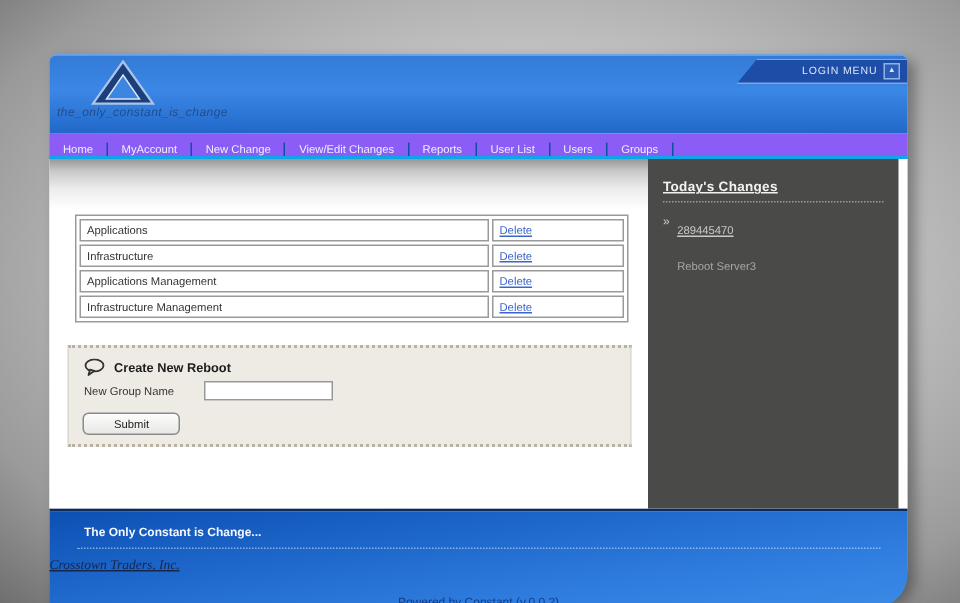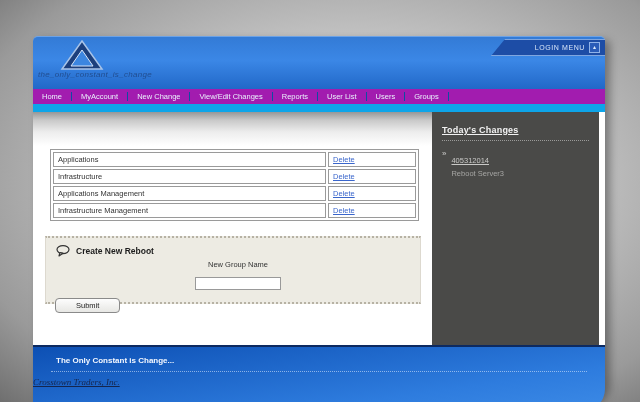--- a/index.html
+++ b/index.html
@@ -34,22 +34,22 @@
     width:9px;height:9px;border:1px solid #8fb2e8;background:#2a5cb8;
     font-size:6px;line-height:9px;text-align:center;color:#dce8fc;
   }
   .logo{position:absolute;left:26px;top:3px;}
   .logo-tagline{
     position:absolute;left:5px;top:33px;
     font-size:8px;font-style:italic;color:#1d3f78;opacity:.75;letter-spacing:.3px;
   }
   
   .navbar{
-    height:15px;display:flex;align-items:center;
-    background:#a21caf;border-bottom:8px solid #0ea5e9;
+    height:15px;display:flex;align-items:flex-end;
+    background:#8b5cf6;border-bottom:2px solid #0ea5e9;
   }
   .nav-item{
     display:flex;align-items:center;padding:0 9px;
     font-size:7.5px;color:#eaf2fd;border-right:1px solid #0d4fa2;cursor:pointer;
   }
   
   .content{display:flex;height:233px;background:#ffffff;}
   .main{
     flex:1;position:relative;
     background:linear-gradient(180deg,#979797 0px,#c8c8c8 8px,#ededed 20px,#ffffff 34px);
@@ -66,40 +66,40 @@
   td.action-cell{width:78px;}
   .delete-link{color:#3a66cc;text-decoration:underline;cursor:pointer;}
   .create-panel{
     position:absolute;left:12px;top:124px;width:374px;height:64px;
     background:#edebe3;
     border:1px solid #ddd9cf;
     border-top:2px dotted #b7b2a4;border-bottom:2px dotted #b7b2a4;
   }
   .cp-head{display:flex;align-items:center;gap:6px;margin:7px 0 3px 10px;}
   .cp-title{font-size:8.5px;font-weight:bold;color:#1c1c1c;}
-  .cp-row{display:flex;align-items:center;gap:8px;margin-left:10px;flex-direction:column;}
+  .cp-row{display:flex;align-items:center;gap:20px;margin-left:10px;}
   .cp-label{font-size:7.5px;color:#333;}
   .cp-input{
     width:80px;height:11px;border:1px solid #999;background:#fff;
     font-size:7.5px;padding:0 2px;
   }
   .submit-btn{
     margin:8px 0 0 9px;padding:2px 20px;
     font-size:7.5px;color:#222;
     border:1px solid #8a8a8a;border-radius:4px;
     background:linear-gradient(#fdfdfd,#e7e7e4);cursor:pointer;
   }
   
   .sidebar{width:167px;margin-right:6px;background:#4a4a48;padding:0;}
   .sb-title{font-size:9px;font-weight:bold;color:#f2f2f2;margin:13px 10px 5px 10px;letter-spacing:.2px;text-decoration:underline;}
   .sb-sep{border-top:1px dotted #9b9b99;margin:0 10px 8px 10px;}
   .sb-entry{display:flex;gap:5px;margin:0 10px;cursor:pointer;}
   .sb-bullet{font-size:8px;color:#cfcfcd;line-height:9px;}
   .sb-id{font-size:7.5px;color:#c9c9c7;text-decoration:underline;}
-  .sb-desc{font-size:7.5px;color:#a6a6a4;margin-top:2px;}
+  .sb-desc{font-size:7.5px;color:#a6a6a4;margin-top:12px;}
   
   .footer{
     position:relative;height:64px;
     border-top:2px solid #0d2a60;
     background:linear-gradient(172deg,#0d50b4 0%,#2e7cde 70%,#3c8ae6 100%);
     border-radius:0 0 22px 0;
   }
   .ft-tagline{position:absolute;left:23px;top:9px;font-size:8px;font-weight:bold;color:#f4f8ff;}
   .ft-sep{position:absolute;left:18px;right:18px;top:24px;border-top:1px dotted rgba(230,240,255,.55);}
   .ft-company{
@@ -182,21 +182,21 @@
           <button class="submit-btn">Submit</button>
         </div>
       </div>
 
       <div class="sidebar">
         <div class="sb-title">Today's Changes</div>
         <div class="sb-sep"></div>
         <div class="sb-entry">
           <span class="sb-bullet">»</span>
           <span>
-            <span class="sb-id">405312014</span>
+            <span class="sb-id">289445470</span>
             <div class="sb-desc">Reboot Server3</div>
           </span>
         </div>
       </div>
     </div>
 
     <div class="footer">
       <div class="ft-tagline">The Only Constant is Change...</div>
       <div class="ft-sep"></div>
       <div class="ft-company">Crosstown Traders, Inc.</div>

